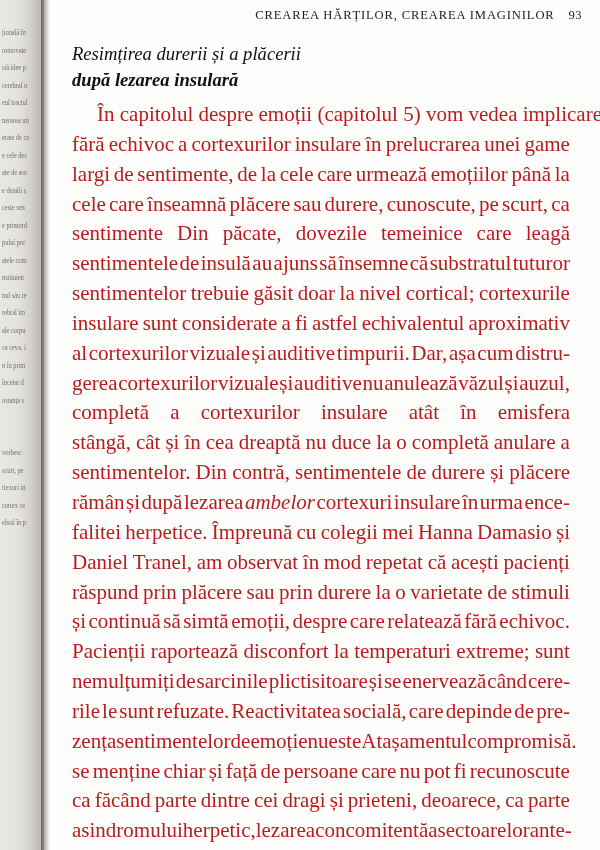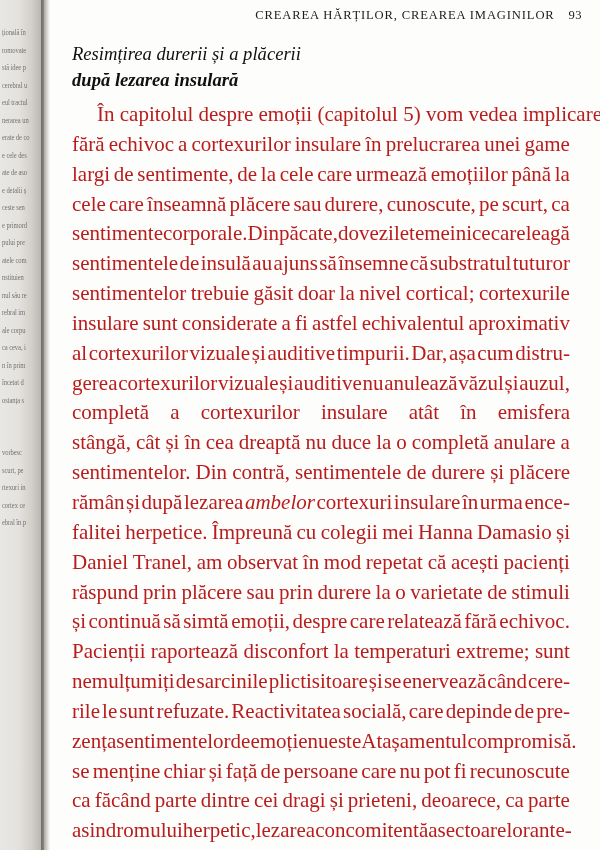--- a/index.html
+++ b/index.html
@@ -234,21 +234,20 @@
           <span>plăcere</span>
           <span>sau</span>
           <span>durere,</span>
           <span>cunoscute,</span>
           <span>pe</span>
           <span>scurt,</span>
           <span>ca</span>
         </div>
         <div class="para-line just">
           <span>sentimente</span>
-          <span>corporale.</span>
           <span>Din</span>
           <span>păcate,</span>
           <span>dovezile</span>
           <span>temeinice</span>
           <span>care</span>
           <span>leagă</span>
         </div>
         <div class="para-line just">
           <span>sentimentele</span>
           <span>de</span>

